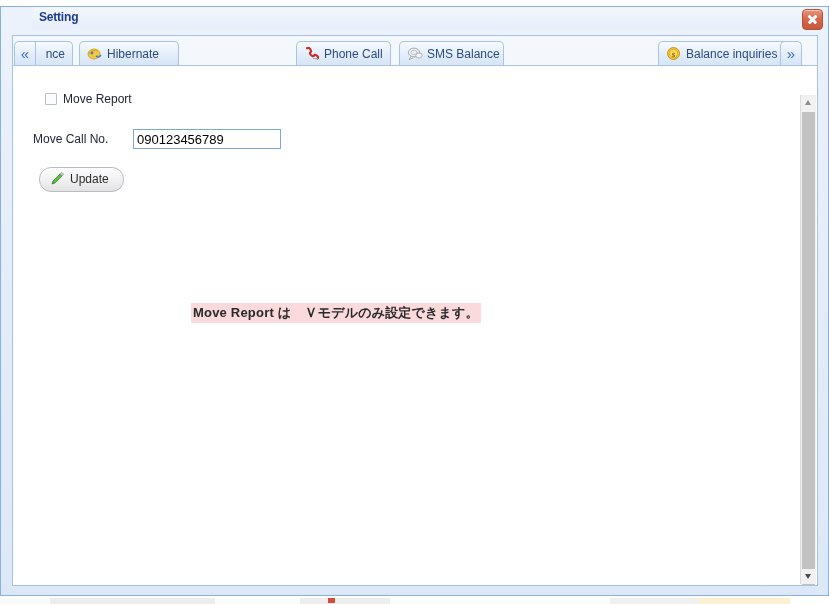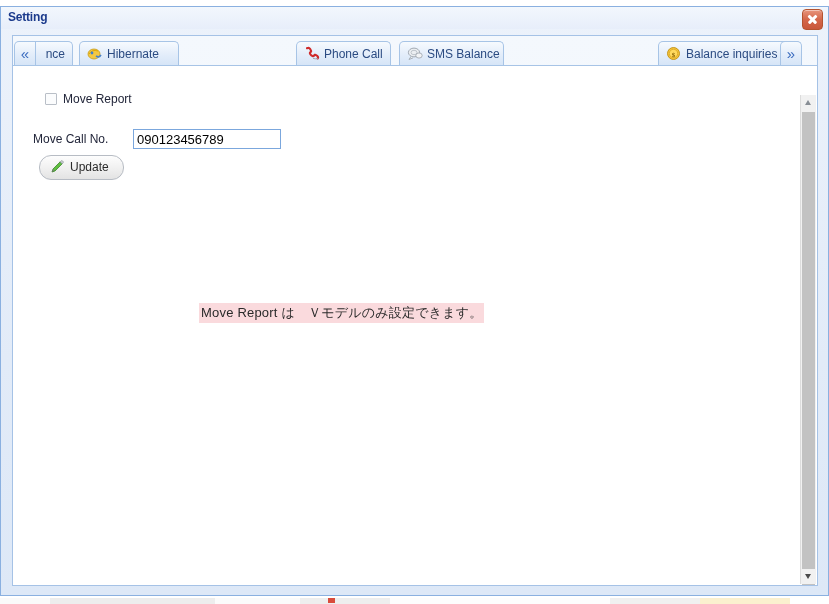--- a/index.html
+++ b/index.html
@@ -92,20 +92,21 @@
   
   #setting-window {
     position: absolute;
     left: 0px;
     top: 6px;
     width: 829px;
     height: 590px;
     background: linear-gradient(to bottom, #ecf2fb 0%, #e2ebf8 60%, #dde8f7 100%);
     border: 1px solid #8ab0e0;
     box-sizing: border-box;
+    padding-left: 31px;
   }
   #title-bar {
     position: relative;
     height: 22px;
     background: linear-gradient(to bottom, #f2f7fd 0%, #e7eefa 100%);
   }
   #window-title {
     position: absolute;
     left: 7px;
     top: 3px;
@@ -263,21 +264,21 @@
     height: 20px;
     box-sizing: border-box;
     border: 1px solid #7ba7dd;
     background: #ffffff;
     font-size: 13px;
     font-family: "Liberation Sans", sans-serif;
     color: #000000;
     padding: 1px 3px;
     outline: none;
   }
-  #update-row { margin-top: 6px; text-align: center; }
+  #update-row { margin-top: 18px; text-align: center; }
   #update-button {
     display: flex;
     align-items: center;
     gap: 6px;
     height: 23px;
     padding: 0 14px 0 10px;
     border: 1px solid #b7bcc4;
     border-radius: 12px;
     background: linear-gradient(to bottom, #fdfdfd 0%, #f1f1f1 50%, #e3e3e3 100%);
     font-size: 12px;
@@ -288,28 +289,29 @@
   #pencil-icon {
     width: 14px;
     height: 14px;
     position: relative;
     display: inline-block;
   }
 
   
   #notice-text {
     position: absolute;
-    left: 186px;
+    left: 178px;
     top: 237px;
     font-size: 13px;
     color: #2a2a2a;
     background: #fadadd;
     padding: 1px 2px;
     letter-spacing: 0.2px;
     white-space: nowrap;
+    font-weight: bold;
   }
 
   
   #scrollbar {
     position: absolute;
     right: 1px;
     top: 29px;
     width: 15px;
     bottom: 1px;
     background: #f1f1f1;

